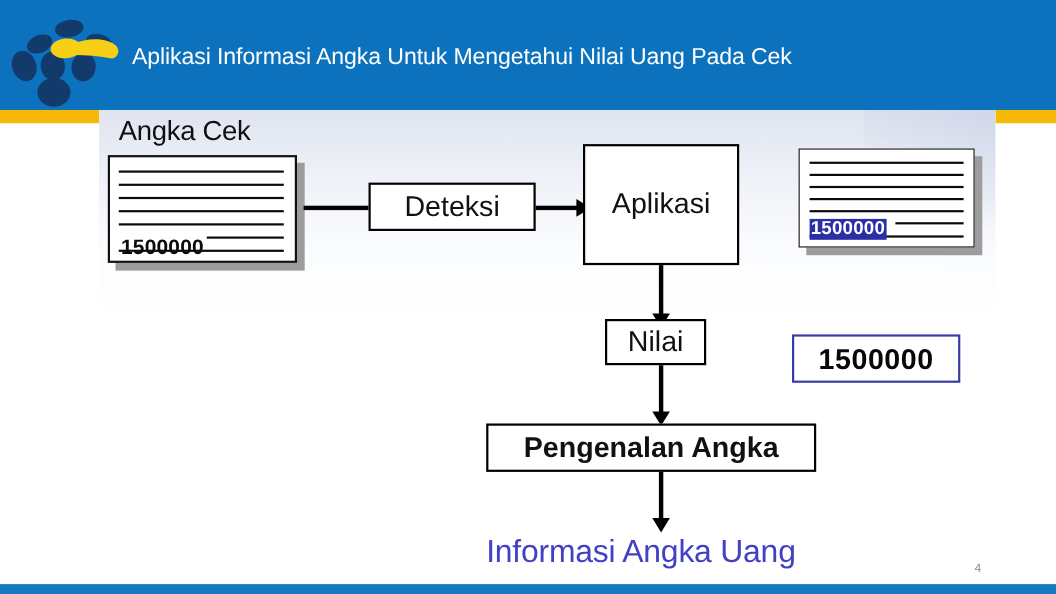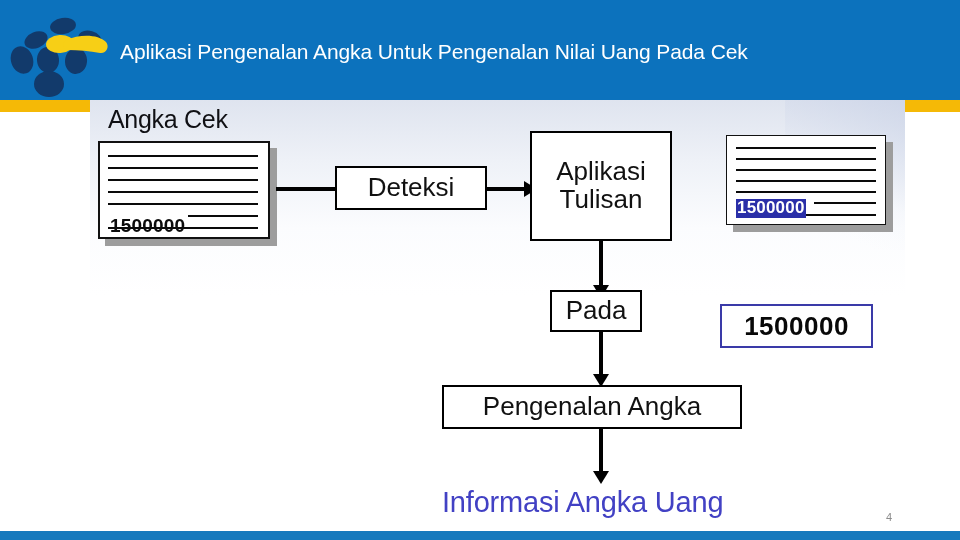--- a/index.html
+++ b/index.html
@@ -225,21 +225,21 @@
         <ellipse cx="68" cy="47" rx="11" ry="13" transform="rotate(6 68 47)"></ellipse>
         <ellipse cx="41" cy="70" rx="15" ry="13"></ellipse>
       </g>
       <g fill="#f7cf16">
         <ellipse cx="52" cy="30" rx="14" ry="9" transform="rotate(-4 52 30)"></ellipse>
         <path d="M58 26 C72 20 90 20 98 28 C102 33 98 40 92 39 C82 37 70 36 60 36 C54 35 54 29 58 26 Z"></path>
       </g>
     </svg>
   </div>
 
-  <div class="slide-title">Aplikasi Pengenalan Angka Untuk Pengenalan Nilai Uang Pada Cek</div>
+  <div class="slide-title">Aplikasi Informasi Angka Untuk Mengetahui Nilai Uang Pada Cek</div>
 
   <div class="diagram-panel">
     <div class="panel-sheen"></div>
 
     <div class="label-text cap-lembar">Angka Cek</div>
 
     <div class="sheet-shadow" style="left:15px; top:48px; width:172px; height:98px;"></div>
     <div class="sheet" style="left:8px; top:41px; width:172px; height:98px;">
       <div class="sheet-line" style="left:8px; top:12px; width:150px;"></div>
       <div class="sheet-line" style="left:8px; top:24px; width:150px;"></div>
@@ -254,46 +254,45 @@
     <div class="arrow-h-line" style="left:186px; top:87px; width:64px;"></div>
     <div class="arrow-h-head" style="left:249px; top:81px;"></div>
 
     <div class="box" style="left:245px; top:66px; width:152px; height:44px; font-size:26px;">Deteksi</div>
 
     <div class="arrow-h-line" style="left:397px; top:87px; width:38px;"></div>
     <div class="arrow-h-head" style="left:434px; top:81px;"></div>
 
     <div class="box" style="left:440px; top:31px; width:142px; height:110px; font-size:26px; flex-direction:column; justify-content:center; align-items:center;">
       <span>Aplikasi</span>
-      <span>Tulisan</span>
     </div>
 
     <div class="sheet-shadow" style="left:643px; top:42px; width:160px; height:90px;"></div>
     <div class="sheet" style="left:636px; top:35px; width:160px; height:90px; border-width:1px;">
       <div class="sheet-line" style="left:9px; top:11px; width:140px;"></div>
       <div class="sheet-line" style="left:9px; top:22px; width:140px;"></div>
       <div class="sheet-line" style="left:9px; top:33px; width:140px;"></div>
       <div class="sheet-line" style="left:9px; top:44px; width:140px;"></div>
       <div class="sheet-line" style="left:9px; top:55px; width:140px;"></div>
       <div class="sheet-line" style="left:87px; top:66px; width:62px;"></div>
       <div class="sheet-line" style="left:9px; top:78px; width:140px;"></div>
       <div class="sheet-amount-hl" style="left:9px; top:63px;">1500000</div>
     </div>
 
     <div class="arrow-v-line" style="left:509px; top:141px; height:46px;"></div>
     <div class="arrow-v-head" style="left:503px; top:185px;"></div>
 
-    <div class="box" style="left:460px; top:190px; width:92px; height:42px; font-size:26px;">Pada</div>
+    <div class="box" style="left:460px; top:190px; width:92px; height:42px; font-size:26px;">Nilai</div>
 
     <div class="result-box" style="left:630px; top:204px; width:153px; height:44px;">1500000</div>
 
     <div class="arrow-v-line" style="left:509px; top:232px; height:44px;"></div>
     <div class="arrow-v-head" style="left:503px; top:274px;"></div>
 
-    <div class="box" style="left:352px; top:285px; width:300px; height:44px; font-size:26px;">Pengenalan Angka</div>
+    <div class="box" style="left:352px; top:285px; width:300px; height:44px; font-size:26px;font-weight:bold;">Pengenalan Angka</div>
 
     <div class="arrow-v-line" style="left:509px; top:329px; height:44px;"></div>
     <div class="arrow-v-head" style="left:503px; top:371px;"></div>
 
     <div class="final-text" style="left:352px; top:386px;">Informasi Angka Uang</div>
   </div>
 
   <div class="page-number">4</div>
   <div class="footer-bar"></div>
 

